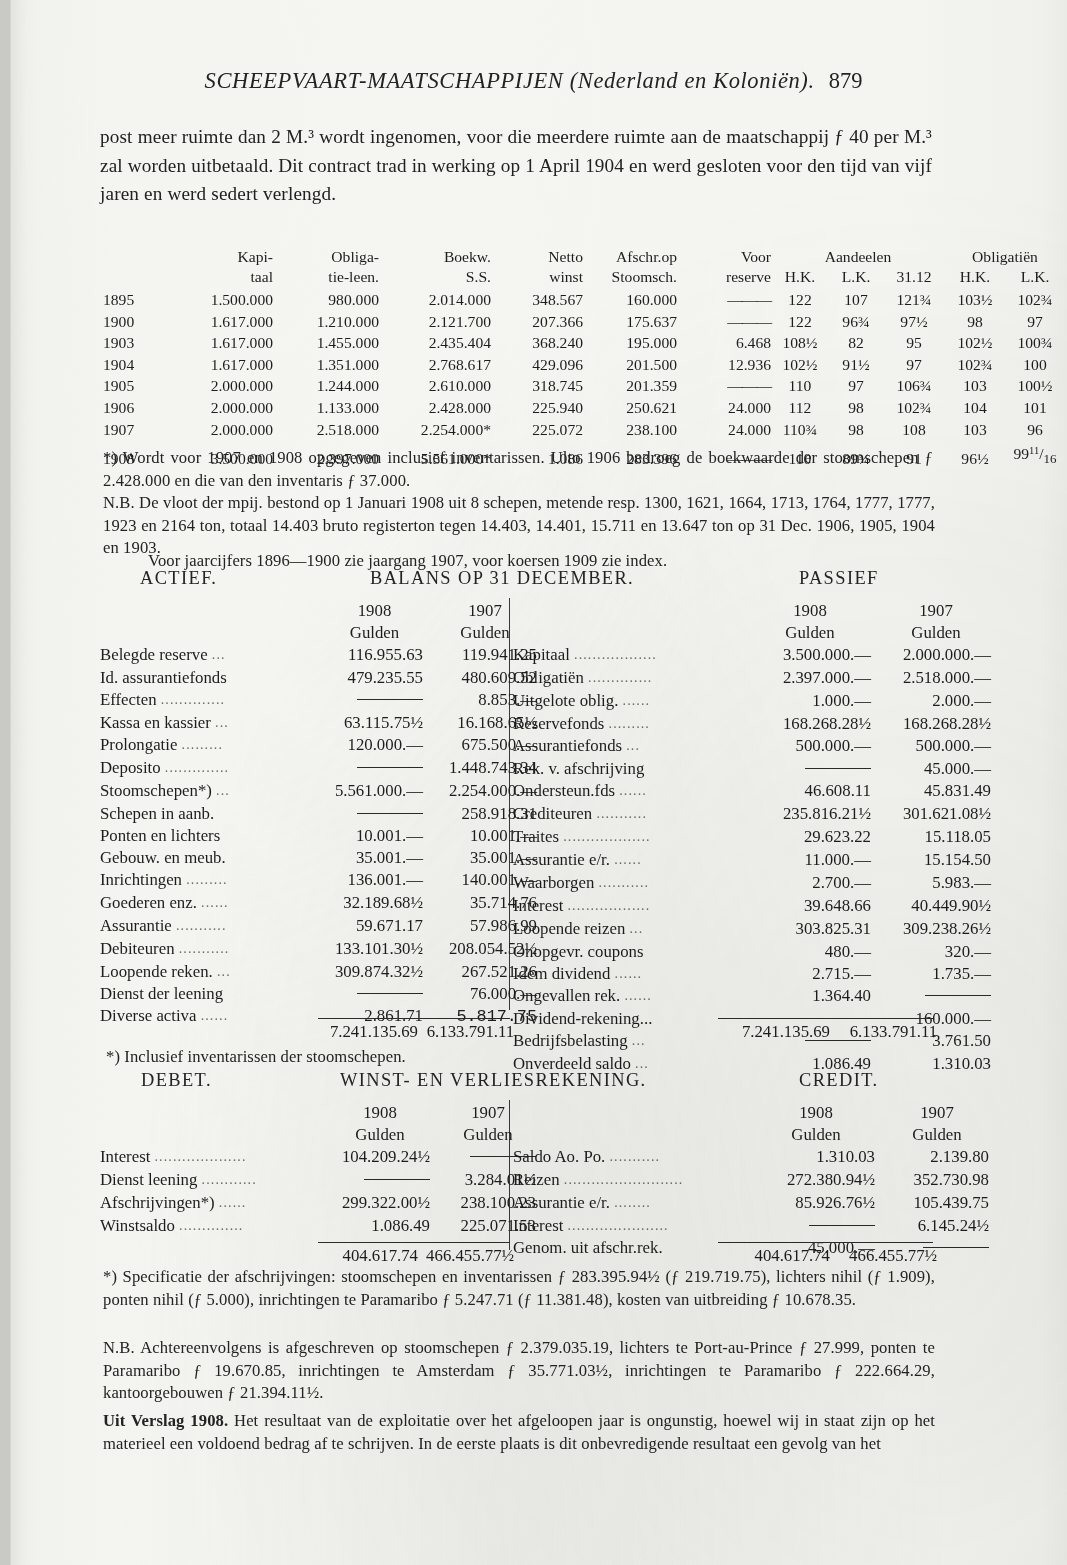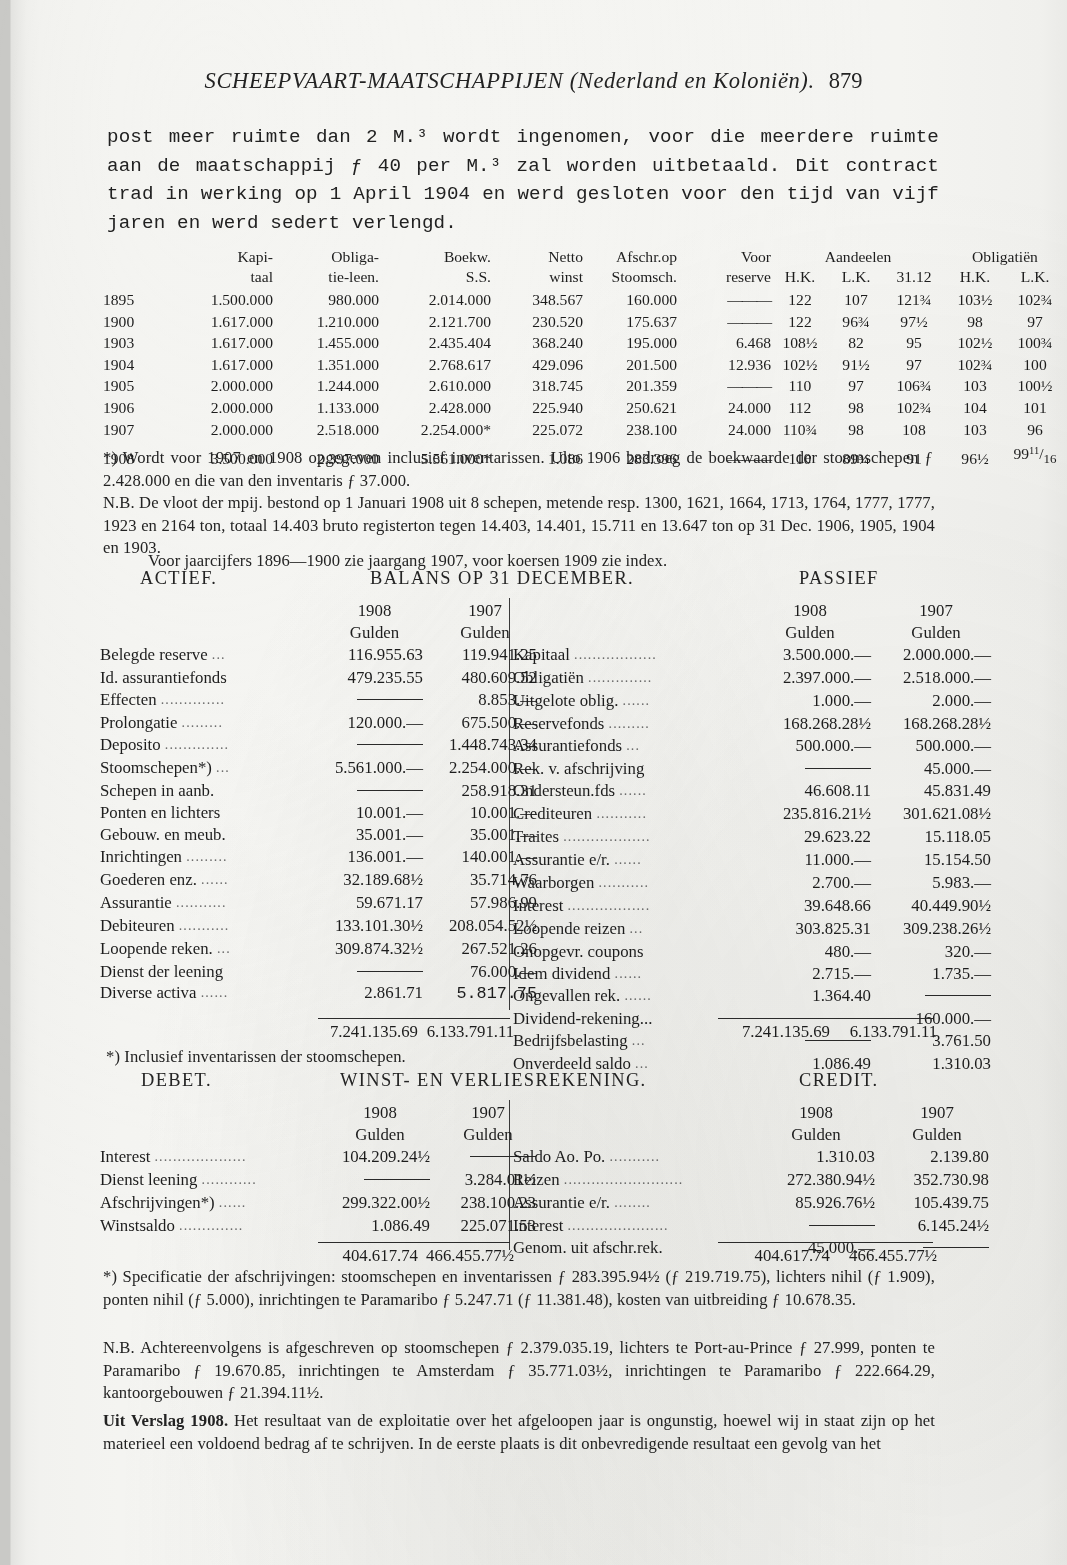--- a/index.html
+++ b/index.html
@@ -55,21 +55,21 @@
 
   
   .para {
     position: absolute;
     font-size: 19.2px;
     line-height: 28.5px;
     text-align: justify;
     color: #212121;
     letter-spacing: .15px;
   }
-  .intro { left: 107px; width: 832px; top: 123px; font-family: Liberation Mono, monospace; }
+  .intro { left: 100px; width: 832px; top: 123px; }
 
   .small {
     position: absolute;
     font-size: 16.6px;
     line-height: 22.6px;
     text-align: justify;
     letter-spacing: .1px;
     color: #232323;
   }
 
@@ -225,21 +225,21 @@
             <td class="c-lk">107</td>
             <td class="c-31">121¾</td>
             <td class="c-ohk">103½</td>
             <td class="c-olk">102¾</td>
           </tr>
           <tr>
             <td class="yr">1900</td>
             <td class="c-kap">1.617.000</td>
             <td class="c-obl">1.210.000</td>
             <td class="c-boe">2.121.700</td>
-            <td class="c-net">230.520</td>
+            <td class="c-net">207.366</td>
             <td class="c-afs">175.637</td>
             <td class="c-res dash">———</td>
             <td class="c-hk">122</td>
             <td class="c-lk">96¾</td>
             <td class="c-31">97½</td>
             <td class="c-ohk">98</td>
             <td class="c-olk">97</td>
           </tr>
           <tr>
             <td class="yr">1903</td>
@@ -364,20 +364,25 @@
               <td class="lbl">Id.  assurantiefonds</td>
               <td class="v" style="width: 97px;">479.235.55</td>
               <td class="v" style="width: 104px;">480.609.52</td>
             </tr>
             <tr>
               <td class="lbl">Effecten <span class="dots">..............</span></td>
               <td class="v" style="width: 97px;"><span class="rule"></span></td>
               <td class="v" style="width: 104px;">8.853.—</td>
             </tr>
             <tr>
+              <td class="lbl">Kassa en kassier <span class="dots">...</span></td>
+              <td class="v" style="width: 97px;">63.115.75½</td>
+              <td class="v" style="width: 104px;">16.168.65½</td>
+            </tr>
+            <tr>
               <td class="lbl">Prolongatie <span class="dots">.........</span></td>
               <td class="v" style="width: 97px;">120.000.—</td>
               <td class="v" style="width: 104px;">675.500.—</td>
             </tr>
             <tr>
               <td class="lbl">Deposito <span class="dots">..............</span></td>
               <td class="v" style="width: 97px;"><span class="rule"></span></td>
               <td class="v" style="width: 104px;">1.448.743.34</td>
             </tr>
             <tr>

